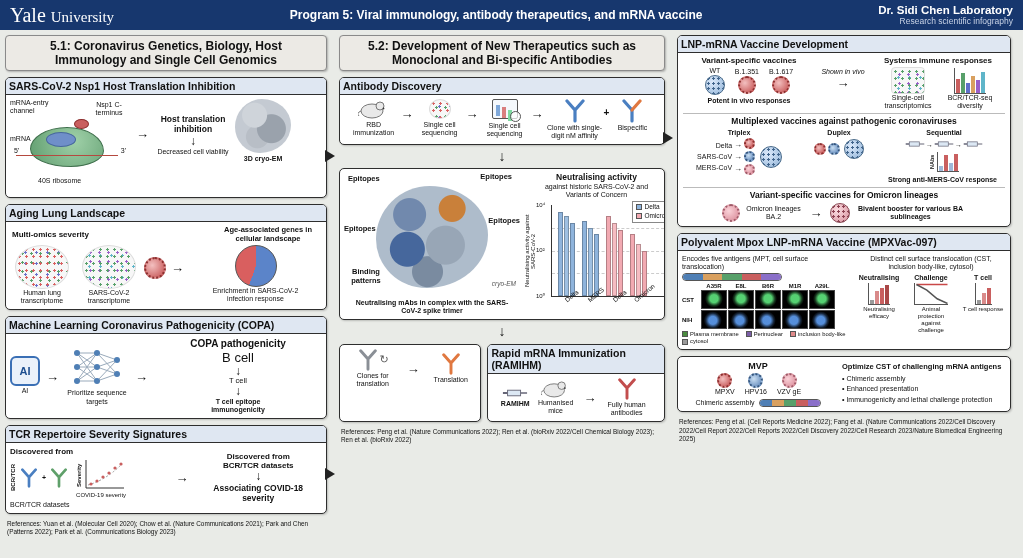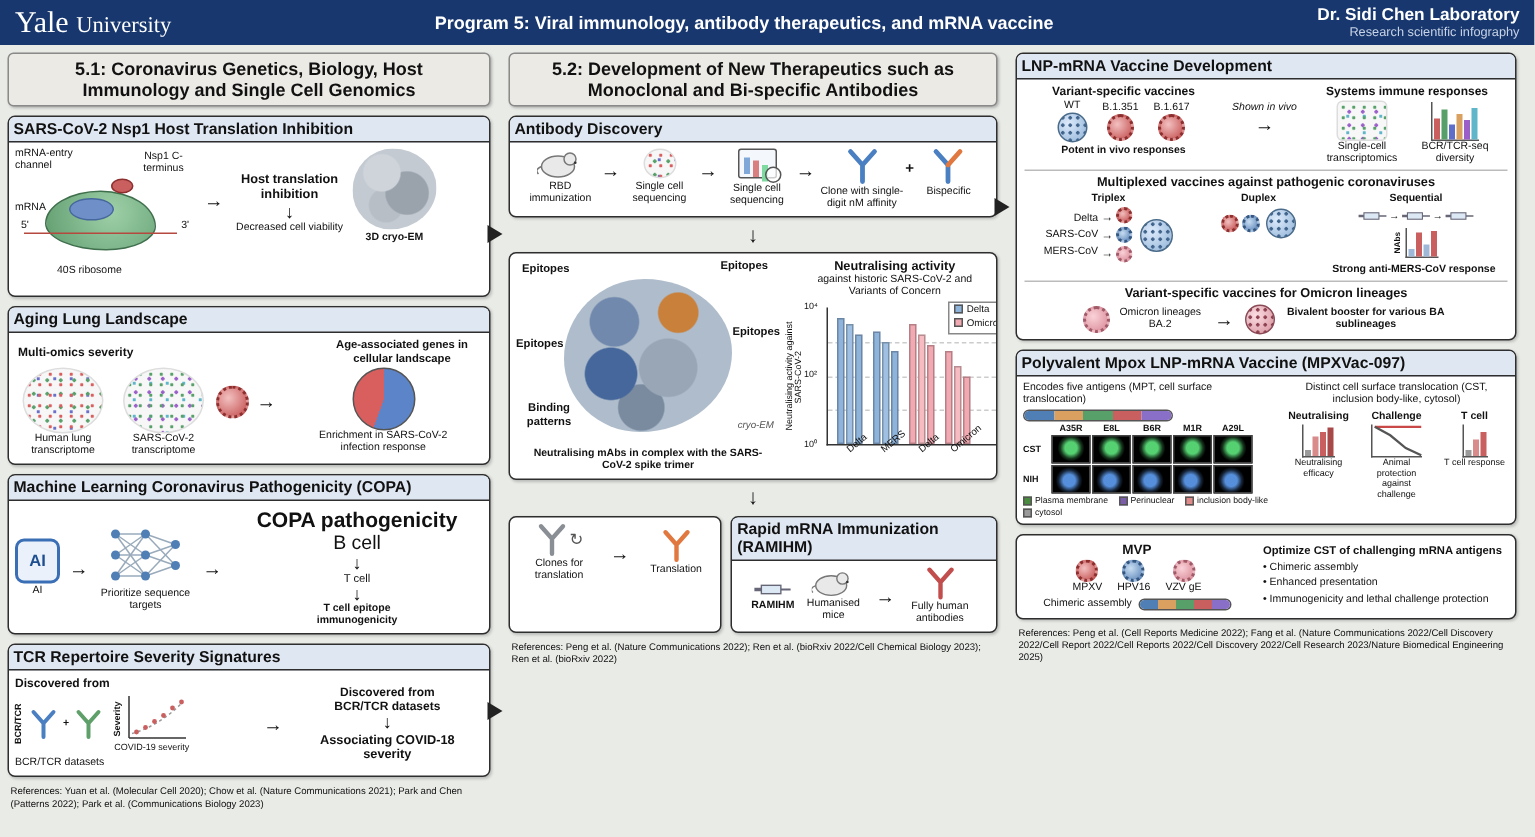--- a/index.html
+++ b/index.html
@@ -200,21 +200,21 @@
                 <circle cx="28" cy="21" r="3"></circle>
                 <circle cx="28" cy="35" r="3"></circle>
               <circle cx="48" cy="14" r="3"></circle>
                 <circle cx="48" cy="28" r="3"></circle>
             </g>
           </svg>
           <div class="lbl" style="width:64px">Prioritize sequence targets</div>
         </div>
         <span class="arr">→</span>
         <div class="c" style="flex:1;gap:1px">
-          <div class="lbl b" style="font-size:14px">COPA pathogenicity</div>
+          <div class="lbl b" style="font-size:10px">COPA pathogenicity</div>
           <div class="lbl" style="font-size:13px">B cell</div>
           <div class="darr">↓</div>
           <div class="lbl" style="font-size:7.5px">T cell</div>
           <div class="darr">↓</div>
           <div class="lbl b" style="width:86px">T cell epitope immunogenicity</div>
         </div>
       </div>
     </div>
 
     <div class="panel">

